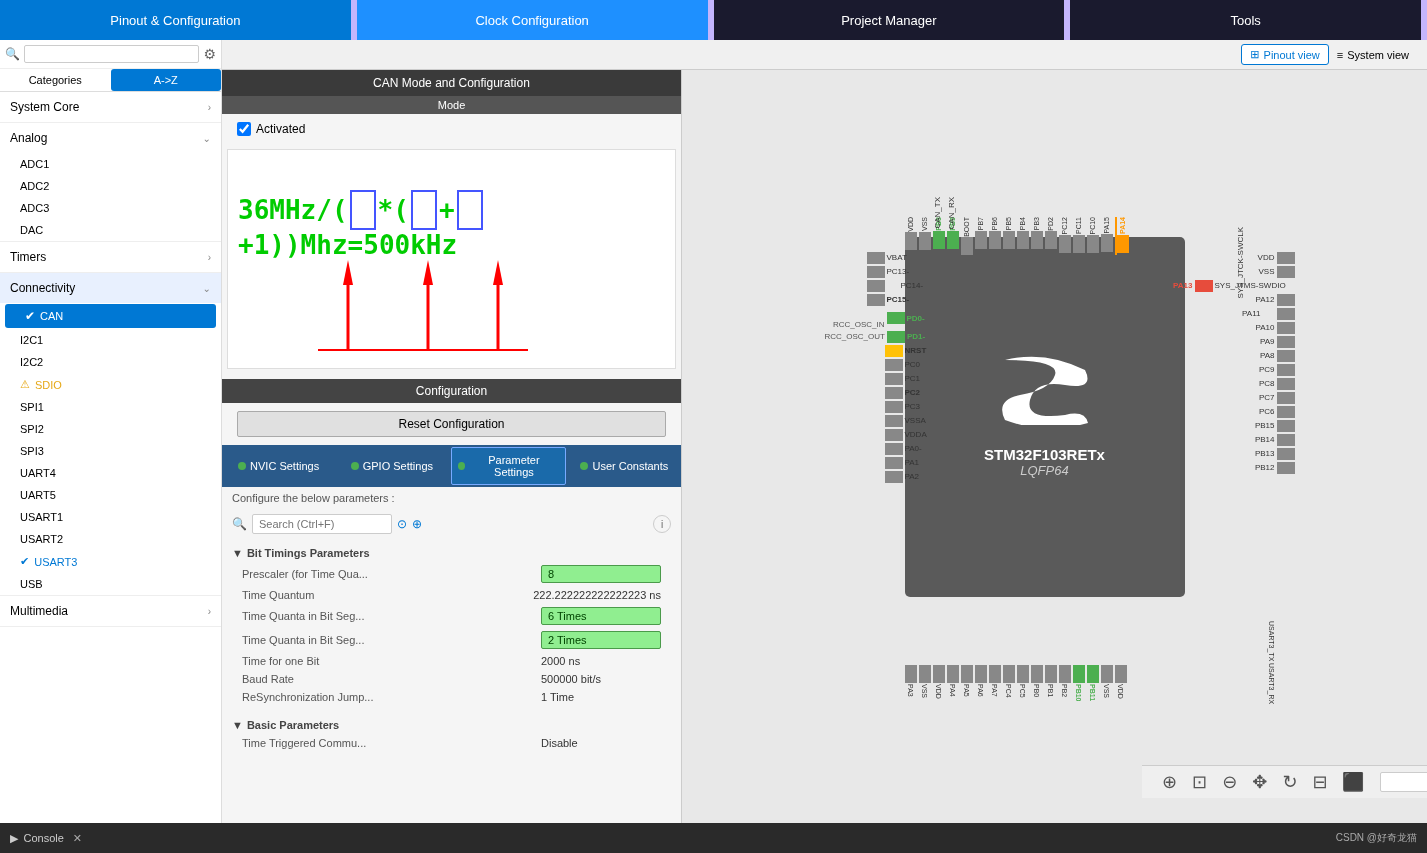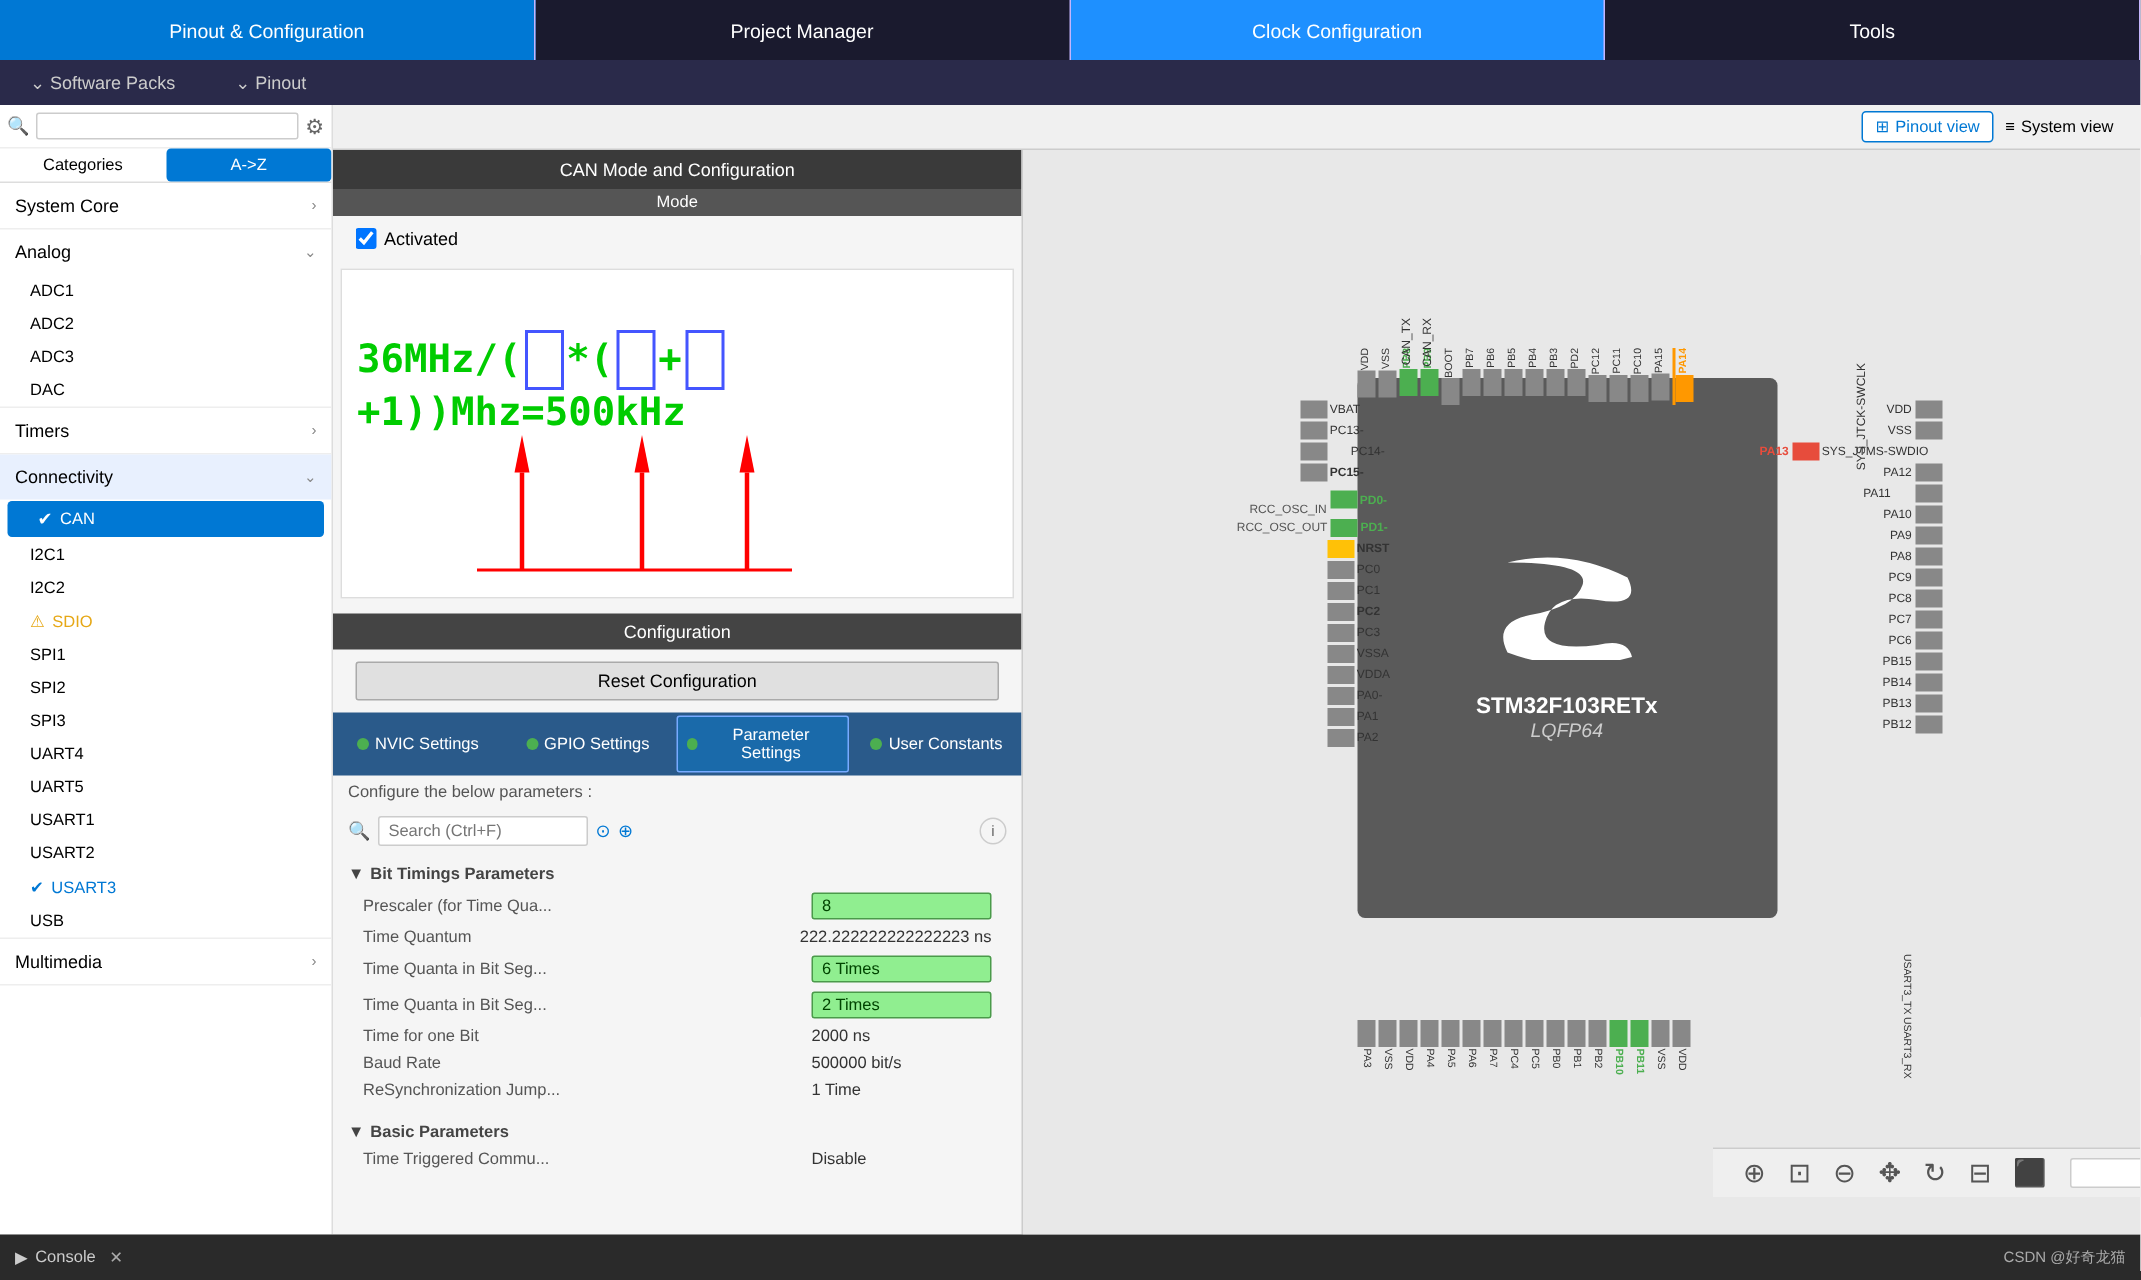--- a/index.html
+++ b/index.html
@@ -1,20 +1,20 @@
 <!DOCTYPE html>
 <html><head>
   <meta charset="utf-8">
   <style>
     * { box-sizing: border-box; margin: 0; padding: 0; }
     body { font-family: 'Segoe UI', Arial, sans-serif; font-size: 12px; background: #f0f0f0; overflow: hidden; width: 1427px; height: 853px; }
 
     
     .top-nav { display: flex; height: 40px; background: #1a1a2e; }
-    .top-nav-item { flex: 1; display: flex; align-items: center; justify-content: center; color: white; font-size: 13px; cursor: pointer; border-right: 1px solid #c4b5fd; }
+    .top-nav-item { flex: 1; display: flex; align-items: center; justify-content: center; color: white; font-size: 13px; cursor: pointer; border-right: 6px solid #c4b5fd; }
     .top-nav-item.active { background: #0078d4; }
 
     
     .sub-nav { display: flex; height: 30px; background: #2a2a4a; align-items: center; }
     .sub-nav-item { padding: 0 20px; color: #ccc; font-size: 12px; cursor: pointer; display: flex; align-items: center; gap: 4px; height: 100%; }
 
     
     .main-layout { display: flex; height: calc(853px - 70px - 30px); }
 
     
@@ -95,39 +95,31 @@
   </style>
 </head>
 <body>
 
 <div style="display:flex; flex-direction:column; height:853px; width:1427px;">
 
   <div class="top-nav">
     <div class="top-nav-item active">
       <span>Pinout &amp; Configuration</span>
     </div>
+    <div class="top-nav-item" style="background:#1e90ff;">
+      <span>Clock Configuration</span>
+    </div>
     <div class="top-nav-item">
       <span>Project Manager</span>
     </div>
-    <div class="top-nav-item" style="background:#1e90ff;">
-      <span>Clock Configuration</span>
-    </div>
     <div class="top-nav-item">
       <span>Tools</span>
     </div>
   </div>
 
-  <div class="sub-nav">
-    <div class="sub-nav-item">
-      <span>⌄  Software Packs</span>
-    </div>
-    <div class="sub-nav-item">
-      <span>⌄  Pinout</span>
-    </div>
-  </div>
 
   <div class="main-layout" style="flex:1; display:flex; overflow:hidden;">
 
     <div class="sidebar">
 
       <div class="sidebar-search">
         <span style="color:#888;">🔍</span>
         <input type="text" style="flex: 1 1 0%; border: 1px solid rgb(204, 204, 204); padding: 2px 4px; font-size: 11px; border-radius: 2px;">
         <span class="gear-icon">⚙</span>
       </div>

